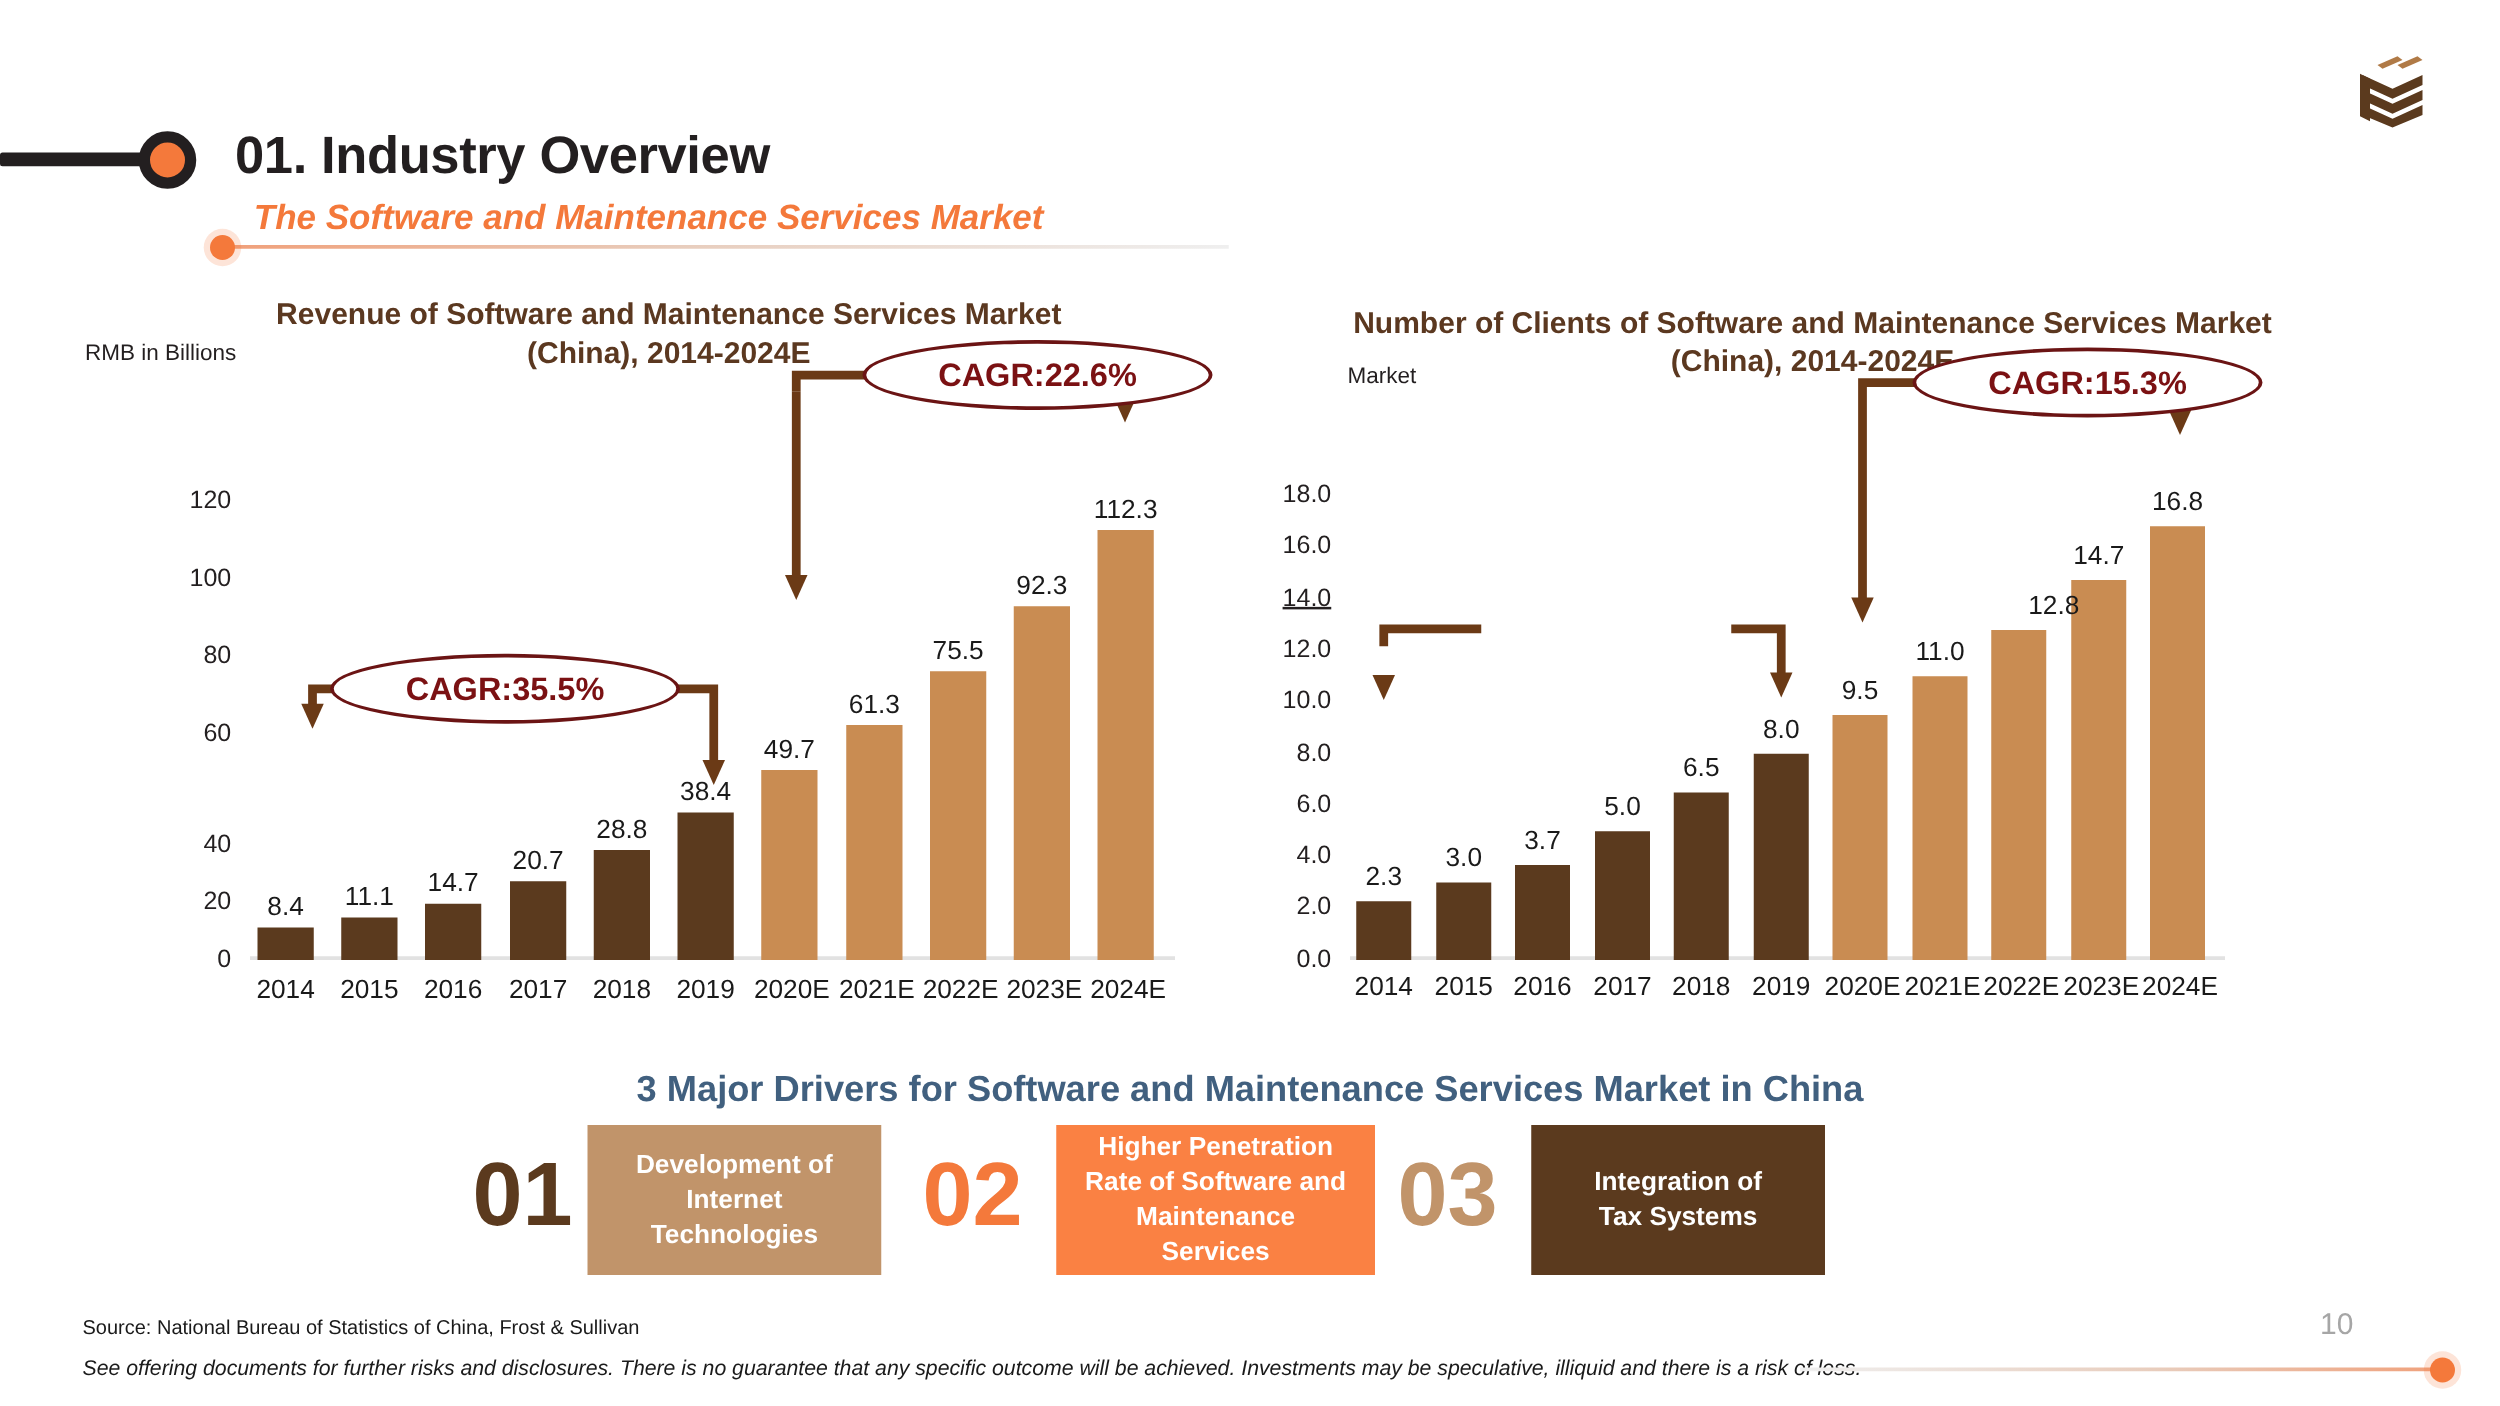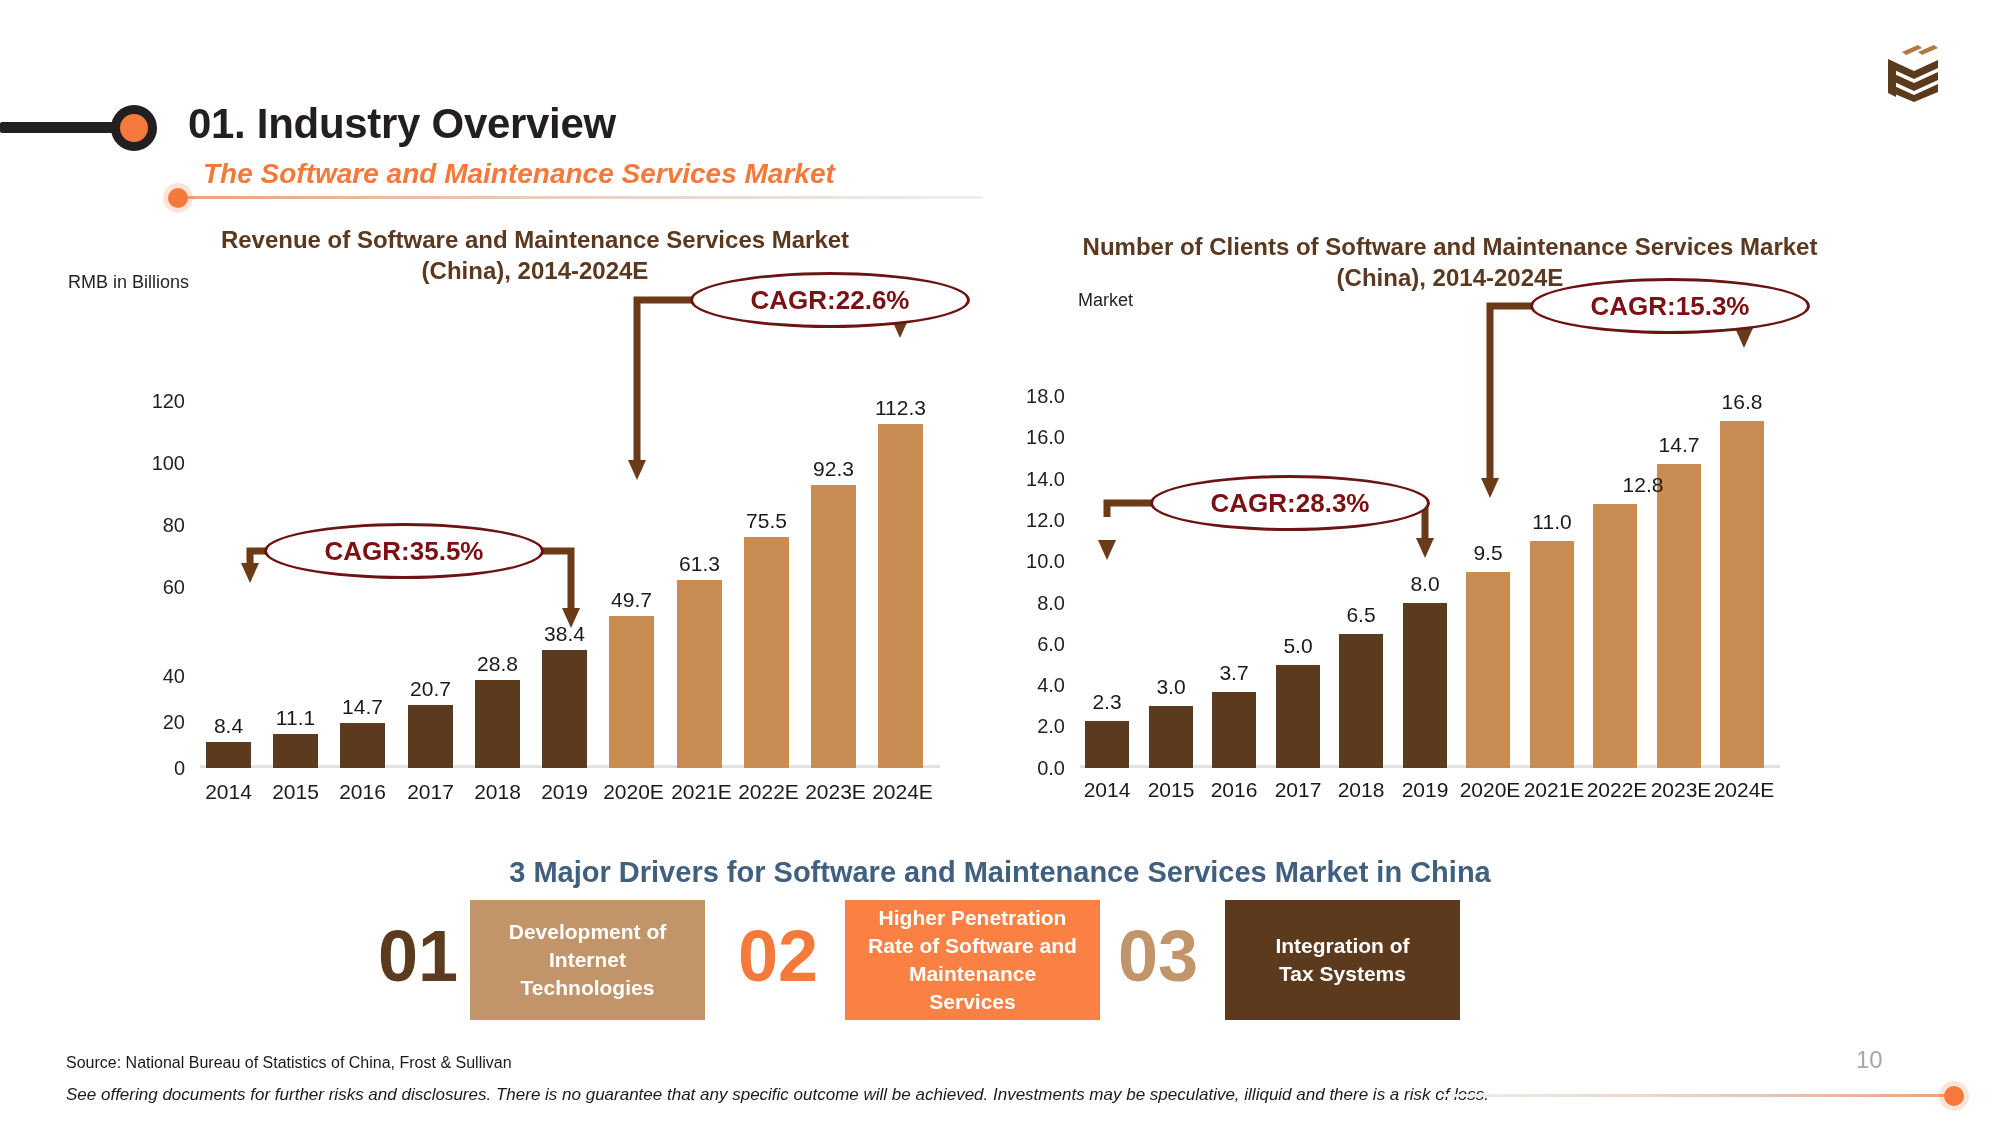--- a/index.html
+++ b/index.html
@@ -36,21 +36,21 @@
     background: linear-gradient(to right, #f0a07a 0%, #e8cdbd 45%, #efefef 100%);
   }
   .sub-dot {
     position: absolute; left: 168px; top: 188px;
     width: 20px; height: 20px; border-radius: 50%; background: #f4793b;
     box-shadow: 0 0 0 5px rgba(244,121,59,0.20);
   }
   .logo { position: absolute; left: 1878px; top: 38px; width: 72px; height: 72px; }
 
   
-  .panel { position: absolute; }
+  .panel { position: absolute; margin-top: 12px; }
   .panel-title {
     font-size: 24px; font-weight: bold; color: #5b3820;
     text-align: center; line-height: 1.28;
   }
   .unit-label { position: absolute; font-size: 18px; color: #231f20; white-space: nowrap; }
 
   .plot { position: absolute; }
   .ytick {
     position: absolute; font-size: 20px; color: #231f20;
     text-align: right; white-space: nowrap; transform: translateY(-50%);
@@ -217,21 +217,21 @@
       <span>(China), 2014-2024E</span>
     </div>
   </div>
   <div class="unit-label" style="left:1078px; top:290px;">Market</div>
 
   <div class="plot" style="left:1080px; top:365px; width:700px; height:403px;">
     <div class="baseline"></div>
 
     <div class="ytick" style="left:-115px; width:100px; top:31.0px;">18.0</div>
     <div class="ytick" style="left:-115px; width:100px; top:72.3px;">16.0</div>
-    <div class="ytick" style="left:-115px; width:100px; top:113.6px;">14.0</div>
+    <div class="ytick" style="left:-115px; width:100px; top:113.6px;text-decoration:underline;">14.0</div>
     <div class="ytick" style="left:-115px; width:100px; top:154.9px;">12.0</div>
     <div class="ytick" style="left:-115px; width:100px; top:196.2px;">10.0</div>
     <div class="ytick" style="left:-115px; width:100px; top:237.5px;">8.0</div>
     <div class="ytick" style="left:-115px; width:100px; top:278.8px;">6.0</div>
     <div class="ytick" style="left:-115px; width:100px; top:320.1px;">4.0</div>
     <div class="ytick" style="left:-115px; width:100px; top:361.4px;">2.0</div>
     <div class="ytick" style="left:-115px; width:100px; top:402.5px;">0.0</div>
 
     <div class="bar hist" style="left:5px;   width:44px; height:47.5px;"></div>
     <div class="bar hist" style="left:69px;  width:44px; height:62.0px;"></div>
@@ -269,21 +269,20 @@
     <div class="xtick" style="left:601px; top:413px;">2023E</div>
     <div class="xtick" style="left:664px; top:413px;">2024E</div>
   </div>
 
   <svg class="cagr-path" style="left:0; top:0; width:2000px; height:1125px;">
     <path d="M1107 517 L1107 503 L1185 503" fill="none" stroke="#6b3a16" stroke-width="7"></path>
     <path d="M1385 503 L1425 503 L1425 540" fill="none" stroke="#6b3a16" stroke-width="7"></path>
     <path d="M1098 540 L1116 540 L1107 560 Z" fill="#6b3a16"></path>
     <path d="M1416 538 L1434 538 L1425 558 Z" fill="#6b3a16"></path>
   </svg>
-  <div class="cagr-ellipse" style="left:1150px; top:475px; width:280px; height:56px;">CAGR:28.3%</div>
 
   <svg class="cagr-path" style="left:0; top:0; width:2000px; height:1125px;">
     <path d="M1490 320 L1490 306 L1560 306" fill="none" stroke="#6b3a16" stroke-width="7"></path>
     <path d="M1758 306 L1744 306 L1744 330" fill="none" stroke="#6b3a16" stroke-width="7"></path>
     <path d="M1490 320 L1490 480" fill="none" stroke="#6b3a16" stroke-width="7"></path>
     <path d="M1481 478 L1499 478 L1490 498 Z" fill="#6b3a16"></path>
     <path d="M1735 328 L1753 328 L1744 348 Z" fill="#6b3a16"></path>
   </svg>
   <div class="cagr-ellipse" style="left:1530px; top:278px; width:280px; height:56px;">CAGR:15.3%</div>
 

